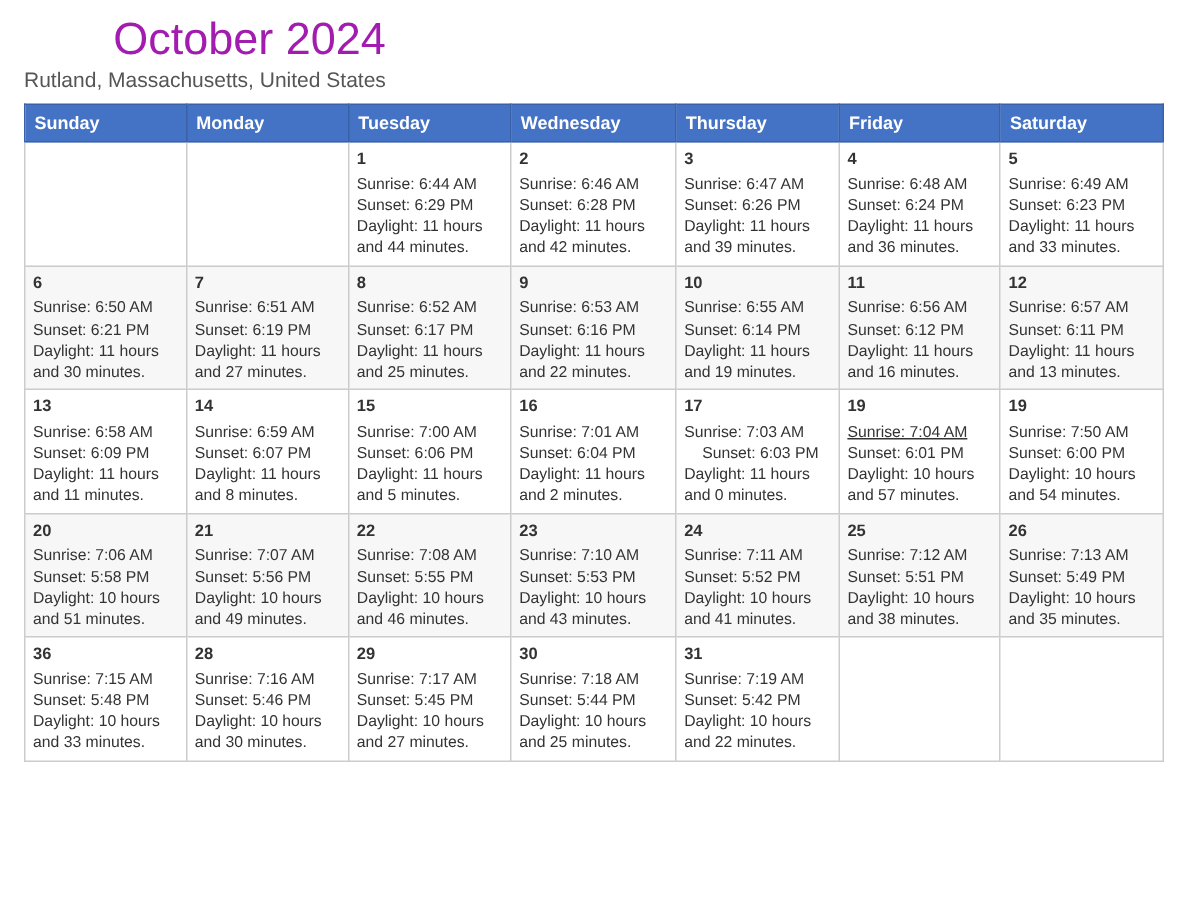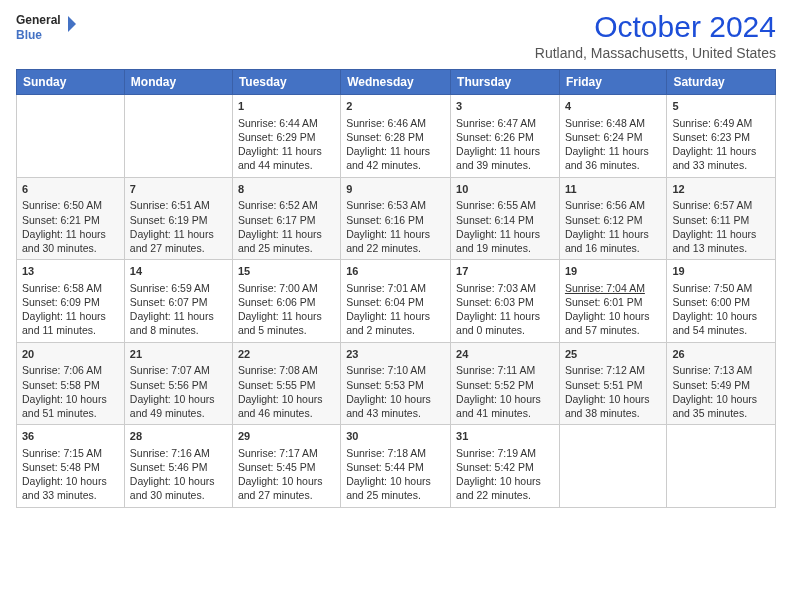--- a/index.html
+++ b/index.html
@@ -25,21 +25,21 @@
     .logo {
       display: flex;
       align-items: center;
       gap: 0;
     }
     .title-block {
       text-align: right;
     }
     .title-block .month-year {
       font-size: 30px;
-      color: #1d4ed8;
+      color: #a21caf;
       font-weight: 300;
       line-height: 1.1;
     }
     .title-block .location {
       font-size: 14px;
       color: #555;
       margin-top: 2px;
     }
     table {
       width: 100%;
@@ -77,27 +77,20 @@
     }
     .empty-cell {
       background: #fff !important;
     }
   </style>
 </head>
 <body>
 
 <div class="page">
   <div class="header">
-    <div class="logo">
-    <svg width="60" height="36" viewBox="0 0 60 36" xmlns="http://www.w3.org/2000/svg">
-      <text x="0" y="14" font-size="12" font-weight="bold" fill="#2a2a2a" font-family="Arial">General</text>
-      <text x="0" y="29" font-size="12" font-weight="bold" fill="#4472c4" font-family="Arial">Blue</text>
-      <polygon points="52,6 60,14 52,22" fill="#4472c4"></polygon>
-    </svg>
-  </div>
     <div class="title-block">
       <div class="month-year">October 2024</div>
       <div class="location">Rutland, Massachusetts, United States</div>
     </div>
   </div>
 
   <table>
     <thead>
       <tr>
         <th>Sunday</th>
@@ -209,21 +202,21 @@
           </td>
           <td>
             <span class="day-num">16</span>
             <span style="display: block;">Sunrise: 7:01 AM</span>
             <span style="display: block;">Sunset: 6:04 PM</span>
             <span style="display: block;">Daylight: 11 hours and 2 minutes.</span>
           </td>
           <td>
             <span class="day-num">17</span>
             <span style="display: block;">Sunrise: 7:03 AM</span>
-            <span style="display: block;">Sunset: 6:03 PM</span>
+            <span style="display: block; margin-left: 12px;">Sunset: 6:03 PM</span>
             <span style="display: block;">Daylight: 11 hours and 0 minutes.</span>
           </td>
           <td>
             <span class="day-num">19</span>
             <span style="display: block; text-decoration: underline;">Sunrise: 7:04 AM</span>
             <span style="display: block;">Sunset: 6:01 PM</span>
             <span style="display: block;">Daylight: 10 hours and 57 minutes.</span>
           </td>
           <td>
             <span class="day-num">19</span>

